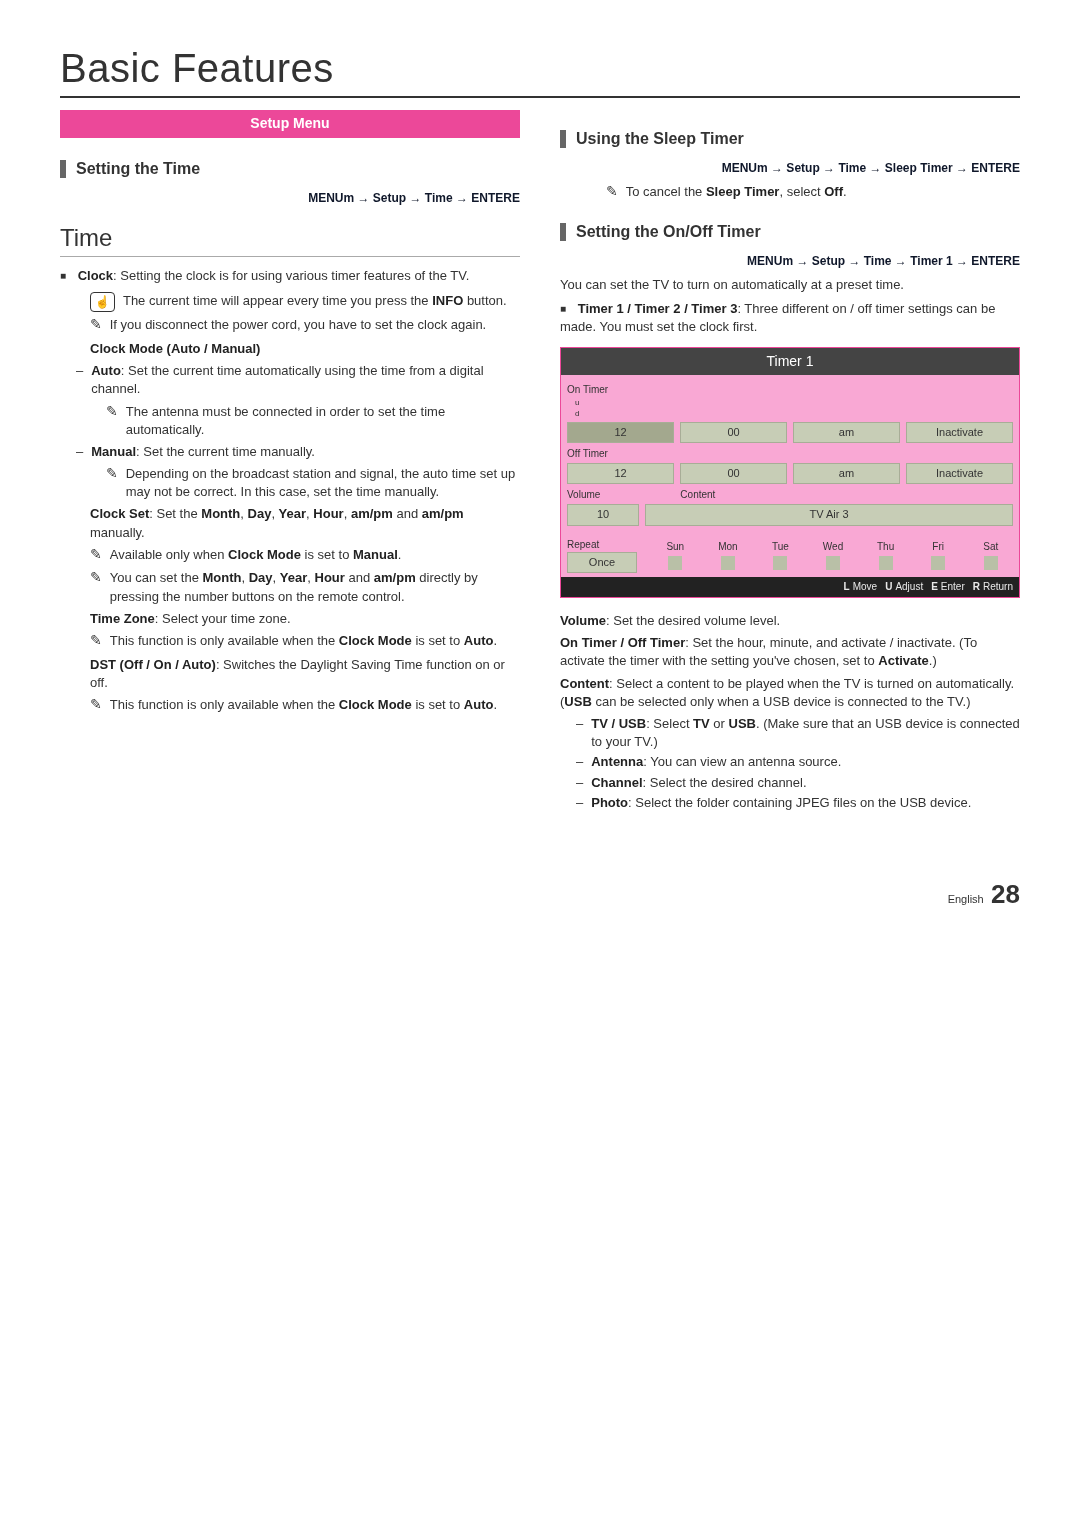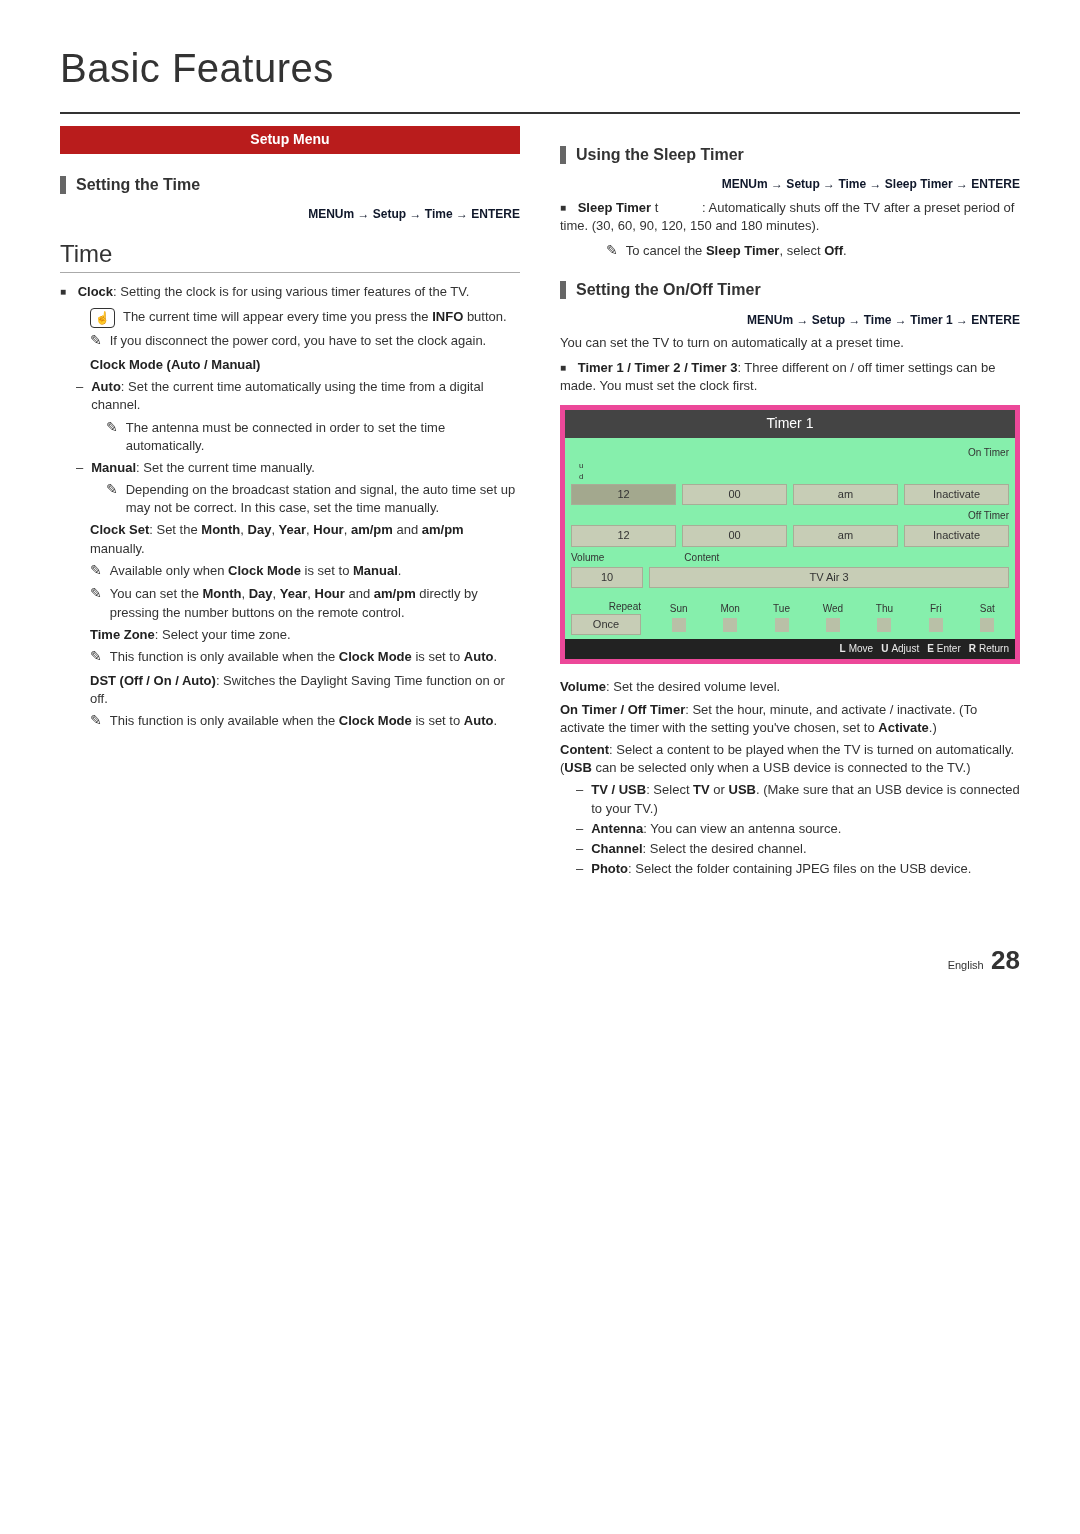--- a/index.html
+++ b/index.html
@@ -9,34 +9,34 @@
     font-size: 13px;
     color: #333;
     line-height: 1.4;
     max-width: 1080px;
     box-sizing: border-box;
   }
   .page-title {
     font-size: 40px;
     font-weight: 300;
     border-bottom: 2px solid #333;
-    padding-bottom: 16px;
+    padding-bottom: 0;
     margin-bottom: 12px;
     letter-spacing: 0.5px;
   }
   .columns {
     display: flex;
     gap: 40px;
   }
   .col {
     flex: 1;
     min-width: 0;
   }
   .setup-menu {
-    background: #b91c1c;
+    background: #ec4899;
     color: #fff;
     text-align: center;
     font-weight: bold;
     padding: 4px 0;
     margin-bottom: 20px;
     font-size: 14px;
   }
   .sec-title {
     display: flex;
     align-items: center;
@@ -77,35 +77,35 @@
   .sub-note { padding-left: 46px; display:flex; gap:8px; margin:2px 0;}
   b { font-weight: bold; color:#222;}
   .hand-icon {
     display:inline-block;
     border:1px solid #333;
     border-radius:4px;
     padding:1px 4px;
     font-size:12px;
   }
   .timer-panel {
-    background: #86efac;
-    border: 5px solid #ec4899;
+    background: #f9a8d4;
+    border: 1px solid #ec4899;
     font-size: 11px;
     margin: 10px 0 14px;
     color:#333;
   }
   .timer-title {
     background: #444;
     color: #fff;
     text-align: center;
     padding: 4px 0;
     font-size: 14px;
   }
   .tp-body { padding: 4px 6px; }
-  .tp-row-lbl { font-size: 10px; margin-top:4px;text-align:right;}
+  .tp-row-lbl { font-size: 10px; margin-top:4px;}
   .tp-spinners { display:flex; gap:6px; align-items:center; margin:2px 0 4px;}
   .spin {
     background: #c7cdb6;
     border: 1px solid #a8ad97;
     min-width: 56px;
     text-align: center;
     padding: 2px 0;
     font-size: 11px;
     flex:1;
   }
@@ -214,26 +214,20 @@
 
   <div class="col">
     <div class="sec-title">
       <span class="sec-bar"></span>
       <span>Using the Sleep Timer</span>
     </div>
     <div class="menu-path">
       <span class="m">MENUm  → Setup → Time → Sleep Timer → ENTERE</span>
     </div>
 
-    <ul class="square">
-      <li>
-        <b>Sleep Timer</b> <span>t</span>
-        <span style="margin-left:40px;">: Automatically shuts off the TV after a preset period of time. (30, 60, 90, 120, 150 and 180 minutes).</span>
-      </li>
-    </ul>
     <div class="note-line" style="padding-left:46px;">
       <span class="note-icon">✎</span>
       <span><span>To cancel the </span><b>Sleep Timer</b><span>, select </span><b>Off</b>.</span>
     </div>
 
     <div class="sec-title">
       <span class="sec-bar"></span>
       <span>Setting the On/Off Timer</span>
     </div>
     <div class="menu-path">

